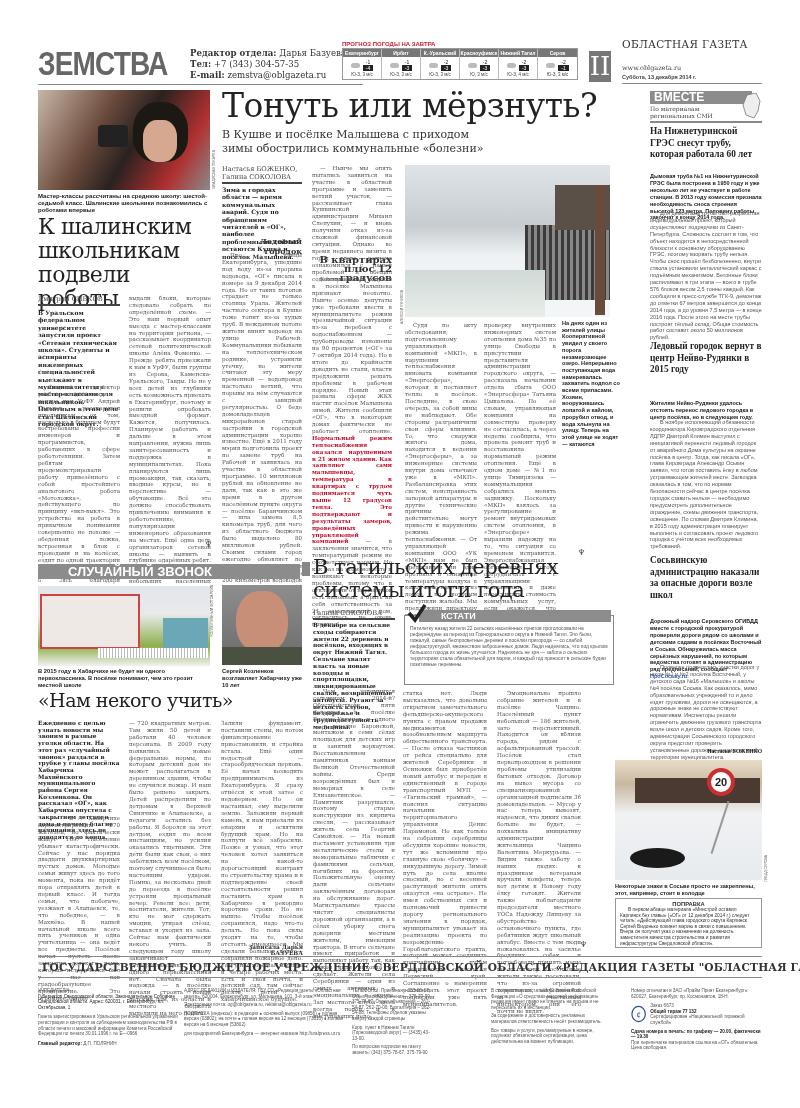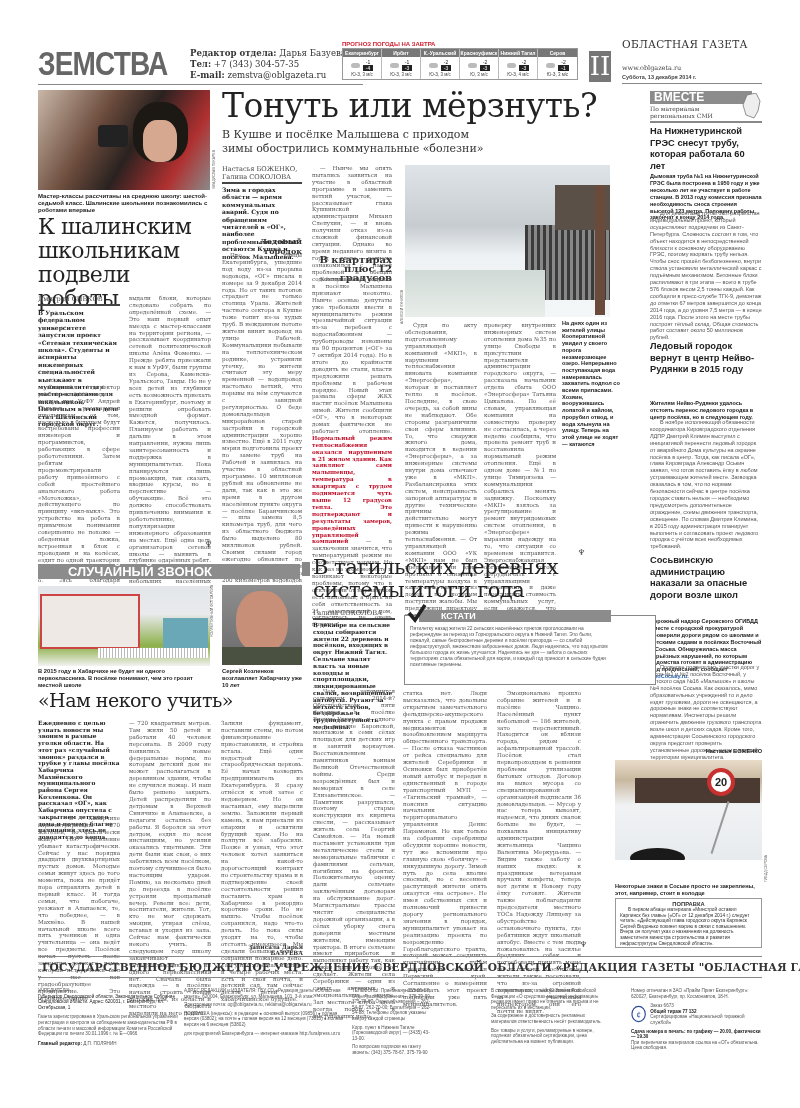--- a/index.html
+++ b/index.html
@@ -25,21 +25,21 @@
 .rule{height:1px;background:#888}
 .photo{background:#8a8a8a;overflow:hidden}
 .cap{font-family:"Liberation Sans",sans-serif;font-size:6px;font-weight:bold;line-height:7.2px;color:#222}
 .h-big{font-family:"DejaVu Serif",serif;color:#222;font-weight:normal;letter-spacing:-.5px}
 .byline{font-size:6.6px;color:#444;border-bottom:2px solid #444;padding-bottom:1px}
 .lead{font-size:6px;font-weight:bold;line-height:7.4px;color:#222}
 .body{font-size:5.6px;line-height:6.9px;color:#555;text-align:justify}
 .sub{font-size:8px;font-weight:bold;text-align:right;color:#333}
 .red{color:#c0102a;font-weight:bold}
 .sans{font-family:"Liberation Sans",sans-serif}
-.rh{font-family:Liberation Sans, sans-serif;font-weight:bold;color:#222;line-height:1.25}
+.rh{font-family:Liberation Serif, serif;font-weight:bold;color:#222;line-height:1.25}
 .rbody{font-family:"Liberation Sans",sans-serif;font-size:5.5px;line-height:6.9px;color:#555}
 .rlead{font-family:"Liberation Sans",sans-serif;font-size:5.5px;line-height:6.9px;color:#222;font-weight:bold}
 .banner{background:#8c8c8c;color:#fff;font-family:"Liberation Sans",sans-serif;font-weight:bold}
 .tri{width:0;height:0;border-left:11px solid transparent;border-right:11px solid transparent;border-top:11px solid #fff}
 .kstati{border:1.5px solid #888;background:#fff}
 .footer-title{font-weight:bold;font-size:10.6px;color:#333;letter-spacing:.2px;white-space:nowrap}
 .ft{font-family:"Liberation Sans",sans-serif;font-size:4.6px;line-height:5.6px;color:#555}
 .ft b{color:#222}
 .credit{font-family:"Liberation Sans",sans-serif;font-size:3.5px;color:#666;writing-mode:vertical-rl;transform:rotate(180deg)}
 .end{font-size:8px;color:#333}
@@ -181,21 +181,21 @@
 <div class="abs rh" style="left:650px;top:126px;width:112px;font-size:9.3px">На Нижнетуринской ГРЭС снесут трубу, которая работала 60 лет</div>
 <div class="abs rlead" style="left:650px;top:173px;width:112px">Дымовая труба №1 на Нижнетуринской ГРЭС была построена в 1950 году и уже несколько лет не участвует в работе станции. В 2013 году комиссия признала необходимость сноса строения высотой 123 метра. Половину работы закончат к концу 2014 года.</div>
 <div class="abs rbody" style="left:650px;top:210px;width:112px;text-indent:10px">Для демонтажа трубы был разработан индивидуальный проект, который осуществляют подрядчики из Санкт-Петербурга. Сложность состоит в том, что объект находится в непосредственной близости к основному оборудованию ГРЭС, поэтому взорвать трубу нельзя. Чтобы снос прошёл безболезненно, внутри ствола установили металлический каркас с подъёмным механизмом. Бетонные блоки распиливают в три этапа — всего в трубе 576 блоков весом 2,5 тонны каждый. Как сообщили в пресс-службе ТГК-9, демонтаж до отметки 67 метров завершится до конца 2014 года, а до уровня 7,5 метра — в конце 2016 года. После этого на месте трубы построят тёплый склад. Общая стоимость работ составит около 50 миллионов рублей.</div>
 <div class="abs rh" style="left:650px;top:341px;width:112px;font-size:9.3px">Ледовый городок вернут в центр Нейво-Рудянки в 2015 году</div>
 <div class="abs rlead" style="left:650px;top:400px;width:112px">Жителям Нейво-Рудянки удалось отстоять перенос ледового городка в центр посёлка, но в следующем году.</div>
 <div class="abs rbody" style="left:650px;top:419px;width:112px;text-indent:10px">В ноябре исполняющий обязанности координатора Кировградского отделения ЛДПР Дмитрий Климин выступил с инициативой перенести ледовый городок от аварийного Дома культуры на окраине посёлка в центр. Тогда, как писала «ОГ», глава Кировграда Александр Оськин заявил, что готов поставить ёлку в любом устраивающем жителей месте. Загвоздка оказалась в том, что по нормам безопасности сейчас в центре посёлка городок ставить нельзя — необходимо предусмотреть дополнительное ограждение, схемы движения транспорта, освещение. По словам Дмитрия Климина, в 2015 году администрация планирует выполнить и согласовать проект ледового городка с учётом всех необходимых требований.</div>
 <div class="abs rh" style="left:650px;top:555px;width:112px;font-size:9.3px">Сосьвинскую администрацию наказали за опасные дороги возле школ</div>
 <div class="abs rlead" style="left:650px;top:618px;width:112px"><span>Дорожный надзор Серовского ОГИБДД вместе с городской прокуратурой проверили дороги рядом со школами и детскими садами в посёлках Восточный и Сосьва. Обнаружилась масса серьёзных нарушений, по которым ведомства готовят в администрацию ряд предписаний, сообщает</span> <span style="color:#2860b0">ПроСосьву.ru.</span></div>
 <div class="abs rbody" style="left:650px;top:664px;width:112px;text-indent:10px">Проверке подверглись участки дорог у школ №1 и №2 посёлка Восточный, у детского сада №16 «Малышок» и школы №4 посёлка Сосьва. Как оказалось, мимо образовательных учреждений то и дело ездят грузовики, дороги не освещаются, а дорожные знаки не соответствуют нормативам. Инспекторы решили ограничить движение грузового транспорта возле школ и детских садов. Кроме того, администрации Сосьвинского городского округа предстоит проверить установленные дорожные знаки и на всей территории муниципалитета.</div>
 <div class="abs rh" style="left:650px;top:748px;width:112px;font-size:5.6px;text-align:right">Настасья БОЖЕНКО</div>
-<div class="abs photo" style="left:615px;top:760px;width:147px;height:100px;background:linear-gradient(180deg,#e9dcc8 0%,#c8b8a0 20%,#f0f2f4 45%,#e8ebee 100%)">
+<div class="abs photo" style="left:615px;top:760px;width:147px;height:120px;background:linear-gradient(180deg,#e9dcc8 0%,#c8b8a0 20%,#f0f2f4 45%,#e8ebee 100%)">
   <div style="position:absolute;left:20px;top:18px;width:125px;height:25px;background:#4a3a32"></div>
   <div style="position:absolute;left:92px;top:8px;width:28px;height:28px;border-radius:50%;border:4px solid #c83030;background:#fff;font-family:'Liberation Sans',sans-serif;font-weight:bold;font-size:11px;line-height:20px;text-align:center;color:#222">20</div>
   <div style="position:absolute;left:104px;top:40px;width:2px;height:55px;background:#999;transform:rotate(18deg)"></div>
   <div style="position:absolute;left:15px;top:88px;width:55px;height:20px;border-radius:50%;background:#1a1a1a"></div>
 </div>
 <div class="abs credit" style="left:764px;top:855px">ГИБДД СЕРОВА</div>
 <div class="abs cap" style="left:615px;top:883px;width:147px;font-size:5.6px;line-height:6.6px">Некоторые знаки в Сосьве просто не закреплены, этот, например, стоит в колодце</div>
 <div class="abs" style="left:615px;top:898px;width:147px;height:50px;border:1px solid #999;padding:2px 4px">
   <div class="sans" style="font-size:5.8px;font-weight:bold;text-align:center;color:#333">ПОПРАВКА</div>
   <div class="rbody" style="font-size:4.8px;line-height:5.6px;text-indent:8px;color:#333">В первом абзаце материала «Минстрой оставил Карпинск без главы» («ОГ» от 12 декабря 2014 г.) следует читать: «Действующий глава городского округа Карпинск Сергей Видонько покинет мэрию в связи с повышением. Вчера он получил указ о назначении на должность заместителя министра строительства и развития инфраструктуры Свердловской области».</div>
@@ -219,21 +219,21 @@
 <div class="abs lead" style="left:38px;top:720px;width:82px;font-size:5.8px;line-height:6.7px">Ежедневно с целью узнать новости мы звоним в разные уголки области. На этот раз «случайный звонок» раздался в трубке у главы посёлка Хабарчиха Махнёвского муниципального района Сергея Козленкова. Он рассказал «ОГ», как Хабарчиха опустела с закрытием детского дома и почему благие начинания здесь не доводятся до конца.</div>
 <div class="abs body" style="left:38px;top:815px;width:82px;text-indent:10px">— В Хабарчихе зарегистрированы 270 жителей, но фактически живут 169. Население убывает катастрофически. Сейчас у нас порядка двадцати двухквартирных пустых домов. Молодые семьи живут здесь до того момента, пока не придёт пора отправлять детей в первый класс. И тогда семьи, что побогаче, уезжают в Алапаевск, те, что победнее, — в Махнёво. В нашей начальной школе всего пять учеников и одна учительница — она ведёт все предметы. Посёлок начал пустеть после закрытия детского дома, который исторически был у нас как градообразующее предприятие. Это огромное здание</div>
 <div class="abs body" style="left:129px;top:720px;width:82px">— 720 квадратных метров. Там жили 50 детей и работали 40 человек персонала. В 2009 году появились новые федеральные нормы, по которым детский дом не может располагаться в деревянном здании, чтобы не случился пожар. И наш было решено закрыть. Детей распределили по детдомам в Верхней Синячихе и Алапаевске, а педагоги остались без работы. Я боролся за этот детдом, ездил по всем инстанциям, но усилия оказались тщетными. Эти дети были как свои, о них заботились всем посёлком, поэтому случившееся было настоящим ударом. Помню, за несколько дней до переезда в посёлке устроили прощальный вечер. Ревели все: дети, воспитатели, жители. Тот, кто не мог сдержать эмоции, утирая слёзы, вставал и уходил из зала. Сейчас нам фактически некого учить. В следующем году школу заканчивают четвероклассники, а ни одного первоклассника нет. Сначала была надежда — в посёлке начали строить новый детский дом, из области и местного бюджета выделили на него деньги.</div>
 <div class="abs body" style="left:221px;top:720px;width:82px">Залили фундамент, поставили стены, но потом финансирование приостановили, и стройка встала. Ещё один недострой — старообрядческая церковь. Её начал возводить предприниматель из Екатеринбурга. Я сразу отнёсся к этой затее с недоверием. Но он настаивал, ему выделили землю. Заложили первый камень, к нам приехали из епархии и освятили будущий храм. Но на полпути всё забросили. Позже я узнал, что этот человек хотел заявиться на какой-то дорогостоящий контракт по строительству храма и в подтверждение своей состоятельности решил поставить храм в Хабарчихе в рекордно короткие сроки. Но не вышло. Чтобы посёлок сохранился, надо что-то делать. Но пока силы уходят на то, чтобы отстоять имеющееся. Мы сделали большое дело — сохранили пожарное депо. Там у нас хорошая машина и четыре рабочих места. Есть и своя почта, и детский сад, там сейчас десять детей — хабарчихинское будущее.</div>
 <div class="abs" style="left:221px;top:944px;width:82px;font-size:5.8px;font-weight:bold;text-align:right;color:#333">Записала Дарья БАЗУЕВА</div>
 
 <div class="abs" style="left:302px;top:562px;width:8px;height:14px;background:#888"></div>
 <div class="abs h-big" style="left:313px;top:556px;width:300px;font-size:21px;line-height:23px">В тагильских деревнях системы итоги года</div>
 <div class="abs byline" style="left:313px;top:609px;width:82px">Галина СОКОЛОВА</div>
 <div class="abs lead" style="left:313px;top:622px;width:82px;font-size:5.8px;line-height:6.8px">В декабре на сельские сходы собираются жители 22 деревень и посёлков, входящих в округ Нижний Тагил. Сельчане хвалят власть за новые колодцы и спортплощадки, ликвидированные свалки, возвращённые автобусы. Ругают за ветхость клубов, бездорожье и труднодоступность медицины.</div>
-<div class="abs kstati" style="left:404px;top:615px;width:252px;height:70px">
+<div class="abs kstati" style="left:404px;top:615px;width:210px;height:70px">
   <div class="banner" style="position:absolute;left:14px;top:-6px;width:192px;height:12px;font-size:9px;line-height:12px;padding-left:22px">КСТАТИ</div>
   <svg style="position:absolute;left:2px;top:-13px" width="20" height="20" viewBox="0 0 20 20">
       <path d="M2 10 L8 17 L18 2" stroke="#222" stroke-width="3.5" fill="none"></path>
     </svg>
   <div class="rbody" style="position:absolute;left:5px;top:10px;width:198px;font-size:4.9px;line-height:6px">Пятилетку назад жители 22 сельских населённых пунктов проголосовали на референдуме за переход из Горноуральского округа в Нижний Тагил. Это были, пожалуй, самые беспросветные деревни и посёлки пригорода — со слабой инфраструктурой, множеством заброшенных домов. Люди надеялись, что под крылом большого города их жизнь улучшится. Надеялись не зря — забота о сельских территориях стала обязательной для мэрии, и каждый год приносит в сельские будни позитивные перемены.</div>
 </div>
 <div class="abs body" style="left:313px;top:688px;width:82px;text-indent:10px">Чем запомнится сельчанам 2014-й? Обустройством пяти колодцев в посёлке Висимо-Уткинск и одного — в деревне Баронской, монтажом в семи сёлах площадок для детских игр и занятий воркаутом. Восстановлением памятников воинам Великой Отечественной войны. Среди возрождённых был и мемориал в селе Елизаветинское. — Памятник разрушался, поэтому старые конструкции из кирпича снесли, — рассказывает житель села Георгий Самойлов. — На новый постамент установили три металлические стелы и мемориальные таблички с фамилиями сельчан, погибших на фронтах. Положительную оценку дали сельчане заключённым договорам на обслуживание дорог. Магистральные трассы чистят специалисты дорожной организации, а в сёлах уборку снега доверили местным жителям, имеющим трактора. В итоге сельчане имеют приработок и выполняют работу так, как чужой дядя никогда не сделает. Жители села Серебрянки — одни из самых активных и эмоциональных в округе. Зал местного клуба здесь всегда полон, и в выступающих недо-</div>
 <div class="abs body" style="left:403px;top:690px;width:84px">статка нет. Люди высказались, что довольны открытием замечательного фельдшерско-акушерского пункта с правом продажи медикаментов и возобновлением маршрута общественного транспорта. — После отказа частников от рейса специально для жителей Серебрянки и Осиновки был приобретён новый автобус и передан в единственный в городе транспортный МУП — «Тагильский трамвай», — пояснил ситуацию начальник территориального управления Денис Парамонов. Но как только на собрании серебрянцы обсудили хорошие новости, тут же вспомнили про главную свою «болячку» — никудышную дорогу. Зимой путь до села вполне сносный, но с весенней распутицей жители опять оказутся «на острове». Не имея собственных сил и полномочий привести дорогу регионального значения в порядок, муниципалитет уповает на реализацию проекта по возрождению Гороблагодатского тракта, который может соединить кратчайшим путём Свердловскую область и Пермский край. Соглашение о намерении реализовать этот проект подписали уже пять муниципалитетов.</div>
 <div class="abs body" style="left:497px;top:690px;width:84px;text-indent:10px">Эмоционально прошло собрание жителей и в посёлке Чащино. Населённый пункт небольшой — 186 жителей, зато перспективный. Находится он вблизи города, рядом с асфальтированной трассой. Посёлок стал первопроходцем в решении проблемы утилизации бытовых отходов. Договор на вывоз мусора со специализированной организацией подписали 36 домовладельцев. — Мусор у нас теперь вывозят, надеемся, что диких свалок больше не будет, — похвалила инициативу администрации жительница Чащино Валентина Меркурьева. — Видим также заботу о наших людях: к праздникам ветеранам вручали конфеты, теперь вот детям к Новому году ёлку готовят. Жители также поблагодарили председателя местного ТОСа Надежду Ляпцеву за обустройство остановочного пункта, где ребятишки ждут школьный автобус. Вместе с тем люди пожаловались на засилье бродячих собак и потребовали принять меры по их отлову. Поселковые жители также посетовали, что из-за огромной территории, закреплённой за участковым инспектором, они его почти не видят.</div>
 <div class="abs end" style="left:580px;top:940px">♆</div>

